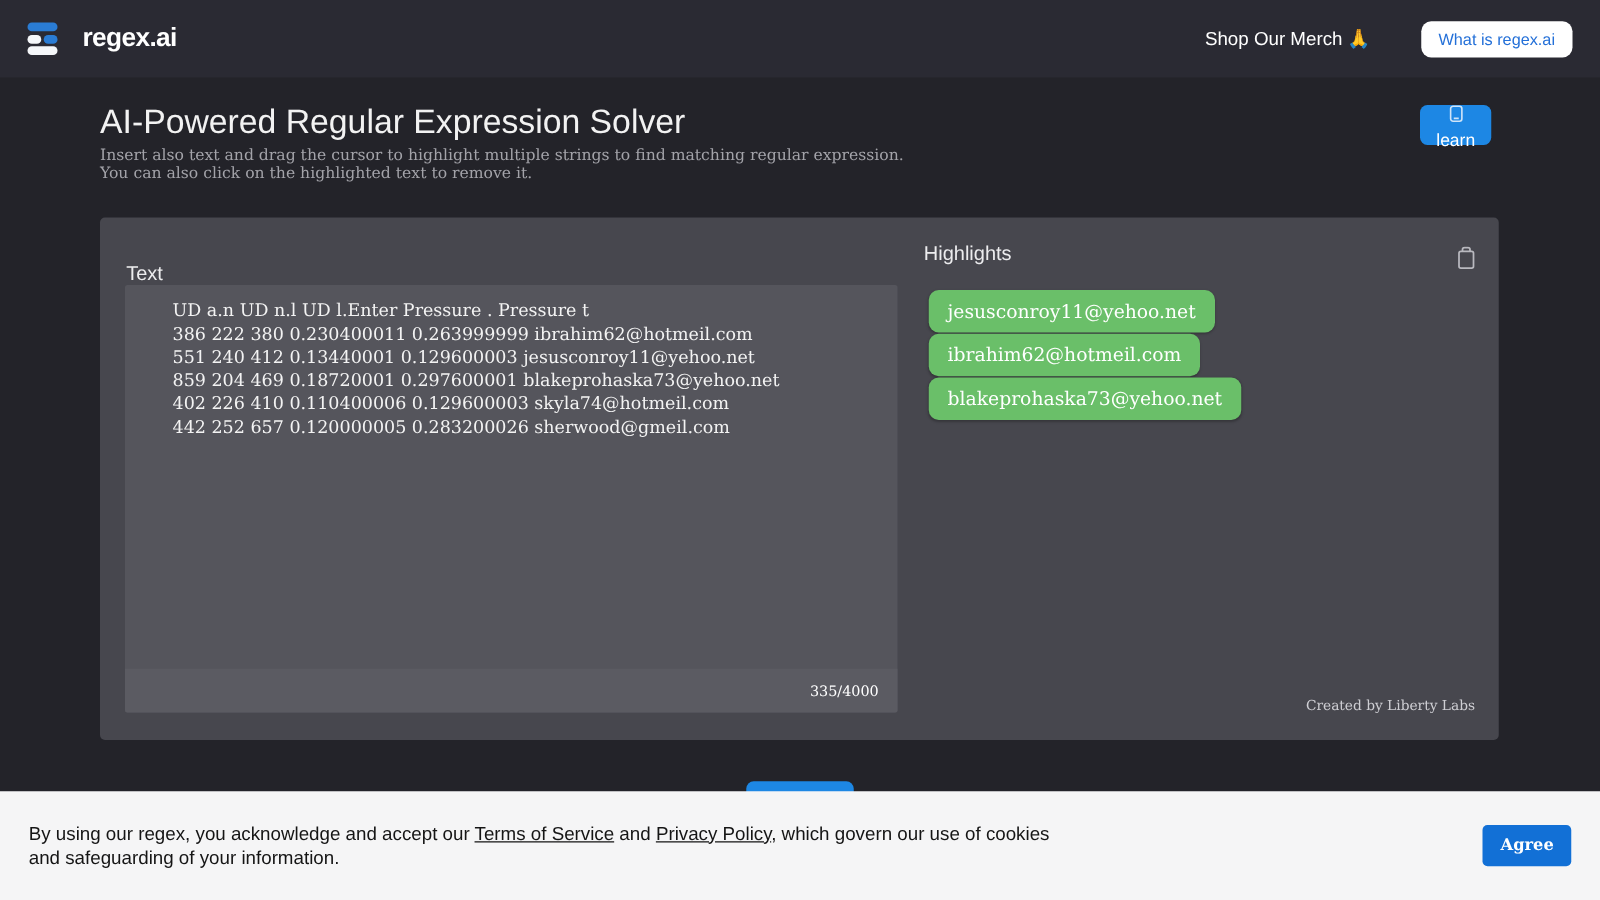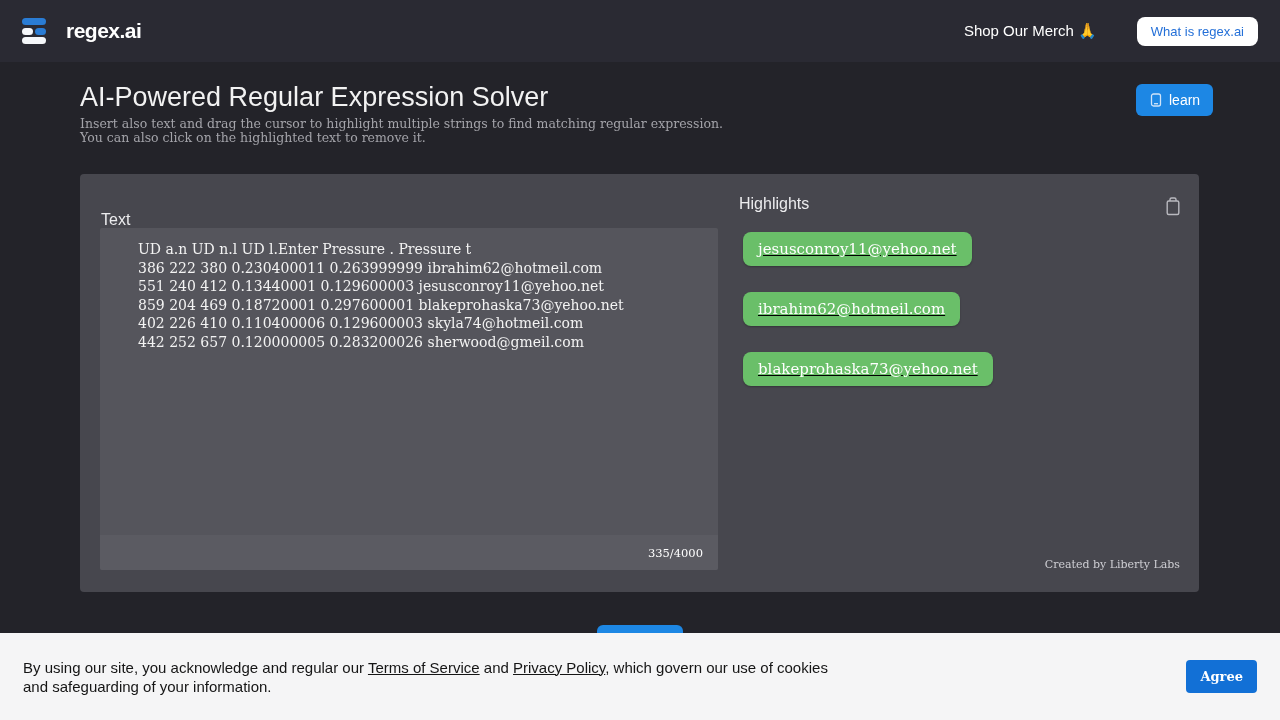--- a/index.html
+++ b/index.html
@@ -39,21 +39,21 @@
   }
   .hero-sub {
     position:absolute; left:80px; top:117px;
     color:#a3a3a9; font-size:12.5px; line-height:13.5px;
     font-family:"DejaVu Serif", serif;
   }
   .learn-btn {
     position:absolute; top:84px; left:1136px;
     background:#1d87e4; color:#fff; font-size:14px;
     border:none; border-radius:6px; padding:0 13px; height:32px;
-    display:flex; align-items:center; gap:6px; cursor:pointer;
+    display:flex; align-items:center; gap:6px; cursor:pointer;flex-direction:column;
   }
 
   
   .panel {
     position:absolute; left:80px; top:174px; width:1119px; height:418px;
     background:#47474e; border-radius:4px;
   }
   .text-label {
     position:absolute; left:21px; top:21px;
     color:#ececee; font-size:16px;margin-top:16px;
@@ -79,21 +79,21 @@
   .highlights-label {
     position:absolute; left:659px; top:21px;
     color:#ececee; font-size:16px;
   }
   .trash-btn {
     position:absolute; left:1085px; top:23px;
     background:none; border:none; cursor:pointer; line-height:0;
   }
   .chips {
     position:absolute; left:663px; top:58px; width:450px;
-    display:flex; flex-wrap:wrap; gap:26px 10px;text-decoration:underline;
+    display:flex; flex-wrap:wrap; gap:1px 10px;
   }
   .chip {
     background:#6abf69; color:#fff;
     font-family:"DejaVu Serif", serif; font-size:15px;
     padding:8px 15px; border-radius:8px; cursor:pointer;
     box-shadow:0 1px 2px rgba(0,0,0,0.25);
   }
   .credit {
     position:absolute; right:19px; bottom:21px;
     color:#cfcfd4; font-size:11px; font-family:"DejaVu Serif", serif;
@@ -195,16 +195,16 @@
       <span class="chip">blakeprohaska73@yehoo.net</span>
     </div>
 
   <div class="credit">Created by Liberty Labs</div>
 </div>
 
 <button class="bottom-action"></button>
 
 <div class="cookie">
   <div class="cookie-text">
-    <span>By using our site, you acknowledge and regular our </span><a>Terms of Service</a><span> and </span><a>Privacy Policy</a><span>, which govern our use of cookies and safeguarding of your information.</span>
+    <span>By using our regex, you acknowledge and accept our </span><a>Terms of Service</a><span> and </span><a>Privacy Policy</a><span>, which govern our use of cookies and safeguarding of your information.</span>
   </div>
   <button class="agree-btn">Agree</button>
 </div>
 
 </body></html>

